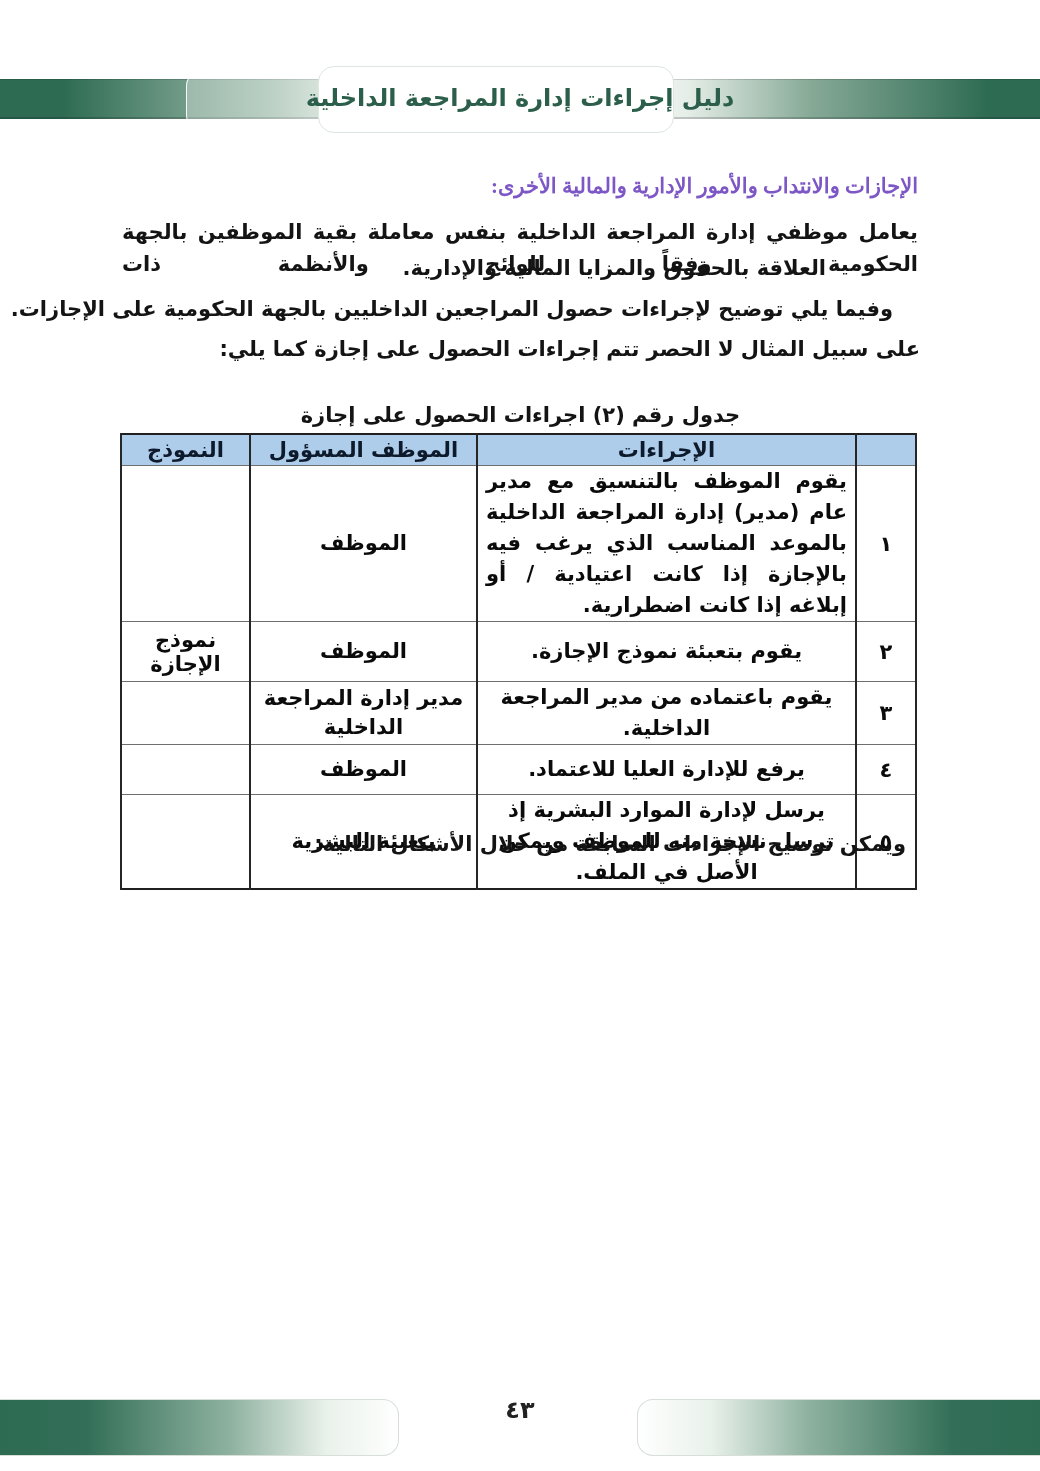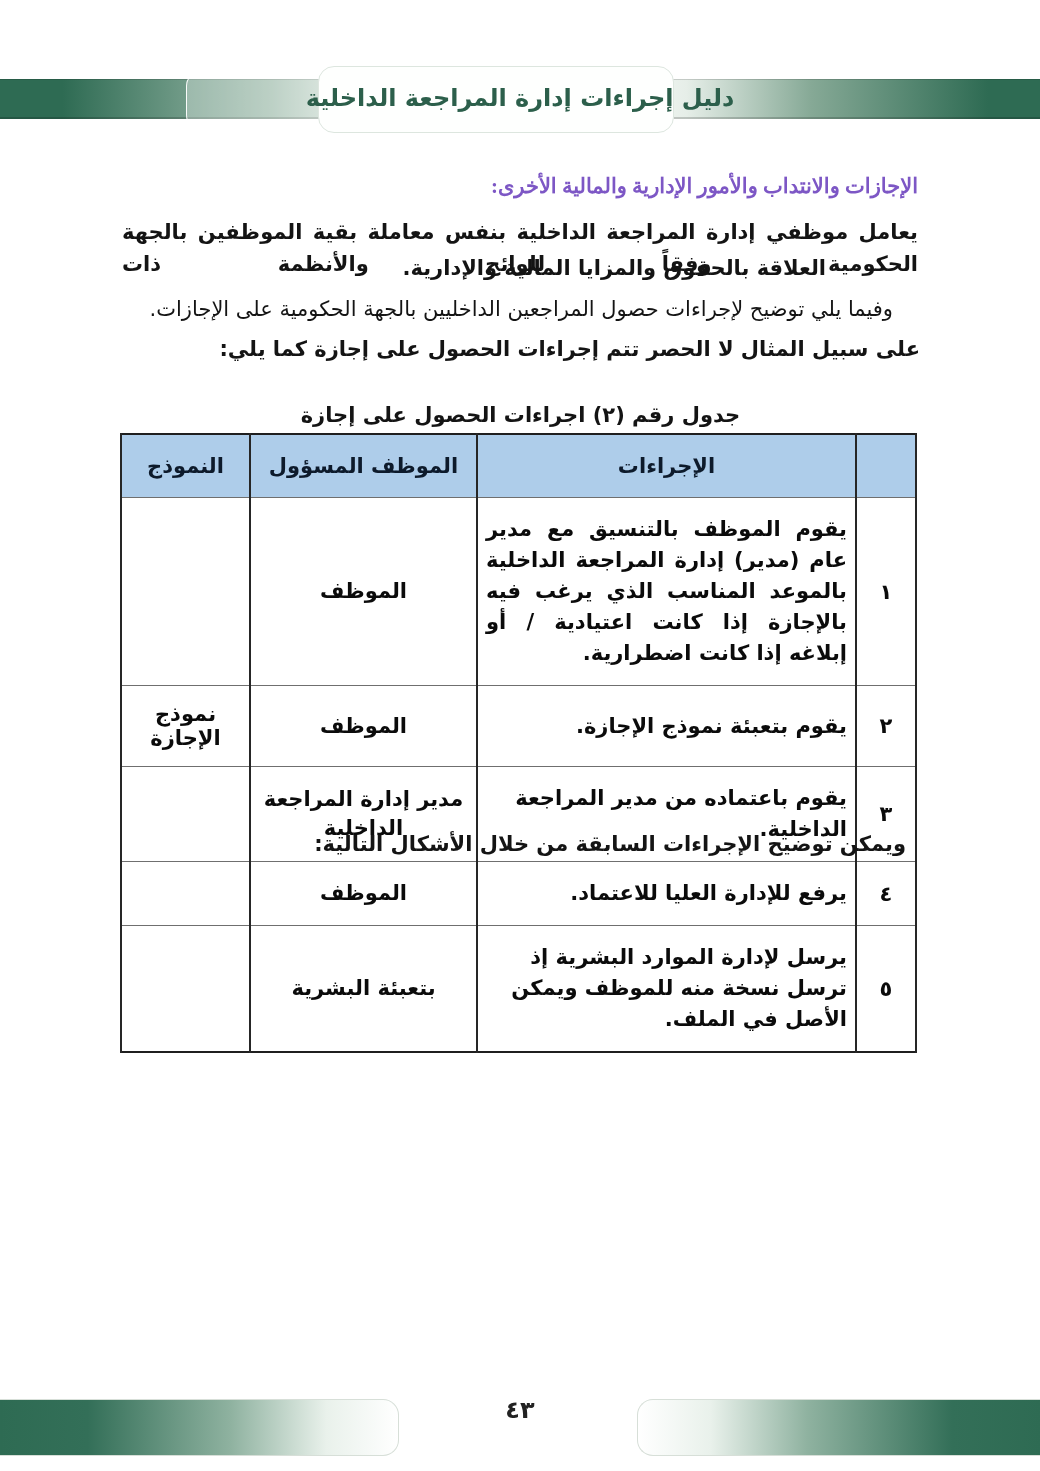--- a/index.html
+++ b/index.html
@@ -25,42 +25,42 @@
   }
   .band-title{
     position:absolute;left:0;top:79px;width:1040px;height:39px;line-height:39px;
     text-align:center;color:#2c5f4b;font-weight:bold;font-size:24px;letter-spacing:0;
   }
   
   .txt{position:absolute;font-size:21px;color:#141414;line-height:32px;}
   .heading-purple{top:170px;right:122px;color:#7d57c5;font-weight:600;font-size:21px;font-family:Liberation Serif, serif;}
   .p1l1{top:216px;right:122px;left:122px;text-align:justify;text-align-last:justify;font-weight:600;}
   .p1l2{top:252px;right:214px;font-weight:600;}
-  .p2{top:293px;right:147px;font-weight:400;}
+  .p2{top:293px;right:147px;font-weight:700;}
   .p3{top:333px;right:120px;font-weight:700;}
   .caption{top:399px;right:122px;width:795px;text-align:center;font-weight:700;}
   .closing{top:828px;right:134px;font-weight:700;}
   
   .tbl-wrap{position:absolute;top:433px;right:123px;width:795px;}
   table.proc{
     width:795px;border-collapse:collapse;table-layout:fixed;
     border:2.5px solid #1f1f1f;direction:rtl;
   }
   table.proc td,table.proc th{
     border-left:2px solid #262626;border-right:2px solid #262626;
     border-top:1.6px solid #6f6f6f;border-bottom:1.6px solid #6f6f6f;
-    font-size:21px;color:#0b0b0b;vertical-align:middle;padding:16px 8px;
+    font-size:21px;color:#0b0b0b;vertical-align:middle;padding:0 8px;
     font-weight:600;
   }
   table.proc th{
     background:#aecdea;font-weight:700;color:#0d1a2b;text-align:center;
     height:30px;border-bottom:1.8px solid #6f6f6f;
   }
   td.c-num{text-align:center;font-weight:600;}
-  td.c-proc{text-align:right;line-height:31px;padding:6px 12px;}
+  td.c-proc{text-align:center;line-height:31px;padding:6px 12px;}
   td.c-proc.just{text-align:justify;}
   td.c-resp{text-align:center;line-height:29px;}
   td.c-form{text-align:center;}
   tr.r1{height:128px;} tr.r2{height:60px;} tr.r3{height:61px;} tr.r4{height:50px;} tr.r5{height:66px;}
   
   .f-bar{position:absolute;top:1399px;height:55px;}
   .f-bar-left{
     left:0;width:398px;
     background:linear-gradient(90deg,#2e6b53 0%,#336f58 22%,#8fb2a0 58%,#e9f1eb 82%,#ffffff 100%);
     border:1px solid #d7dfd8;border-left:none;border-radius:0 16px 16px 0;

